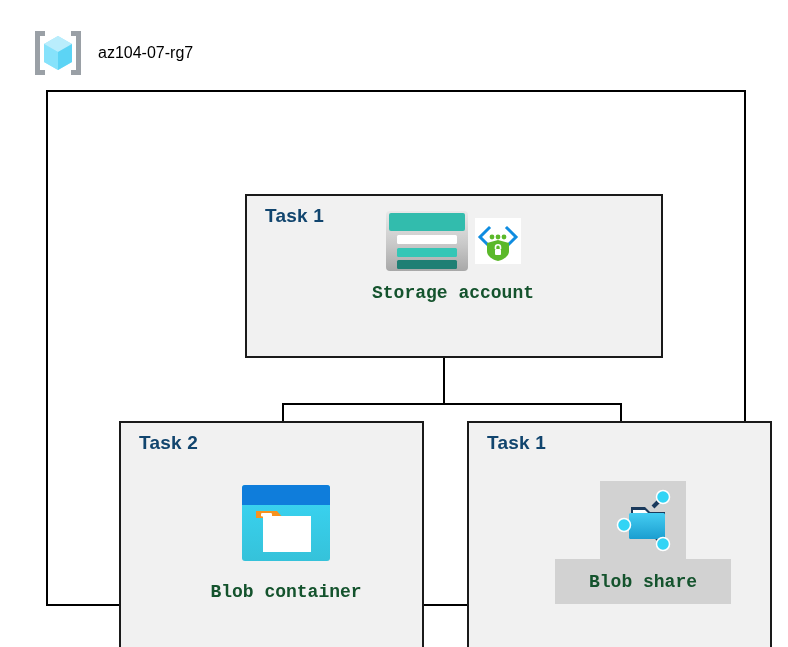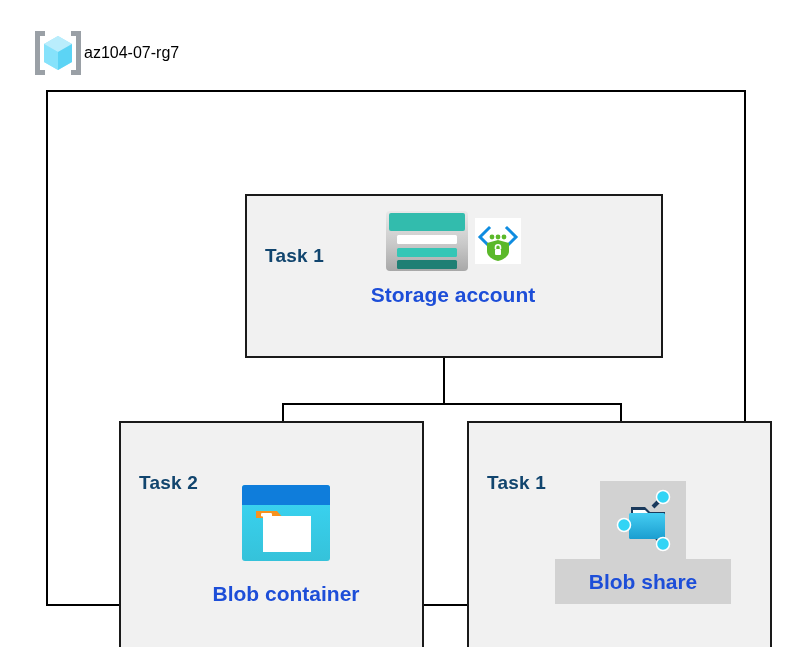--- a/index.html
+++ b/index.html
@@ -16,20 +16,21 @@
   }
 
   
   #header {
     position: absolute;
     left: 32px;
     top: 28px;
     height: 50px;
     display: flex;
     align-items: center;
+    gap: 14px;
   }
   #rg-icon {
     width: 52px;
     height: 50px;
     position: relative;
     flex: 0 0 auto;
   }
 
   
   #rg-box {
@@ -55,36 +56,36 @@
   #task3-panel { left: 419px; top: 329px; width: 305px; height: 244px; }
 
   .task-label {
     position: absolute;
     left: 18px;
     top: 9px;
     font-size: 19px;
     font-weight: bold;
     color: #11456e;
     letter-spacing: 0.2px;
-    margin-top: 40px;
   }
 
   
   .node {
     position: absolute;
     display: flex;
     flex-direction: column;
     align-items: center;
   }
   .node-caption {
-    font-size: 21px;
+    font-size: 18px;
     font-weight: bold;
-    color: #1d4ed8;
+    color: #14532d;
     white-space: nowrap;
     text-align: center;
+    font-family: Liberation Mono, monospace;
   }
 
   #node-storage  { left: 285px; top: 118px; width: 240px; }
   #node-storage .node-caption { margin-top: 11px; }
 
   #node-blob     { left: 128px; top: 392px; width: 220px; }
   #node-blob .node-caption { margin-top: 20px; }
 
   
   #node-fileshare { left: 490px; top: 389px; width: 210px; }

